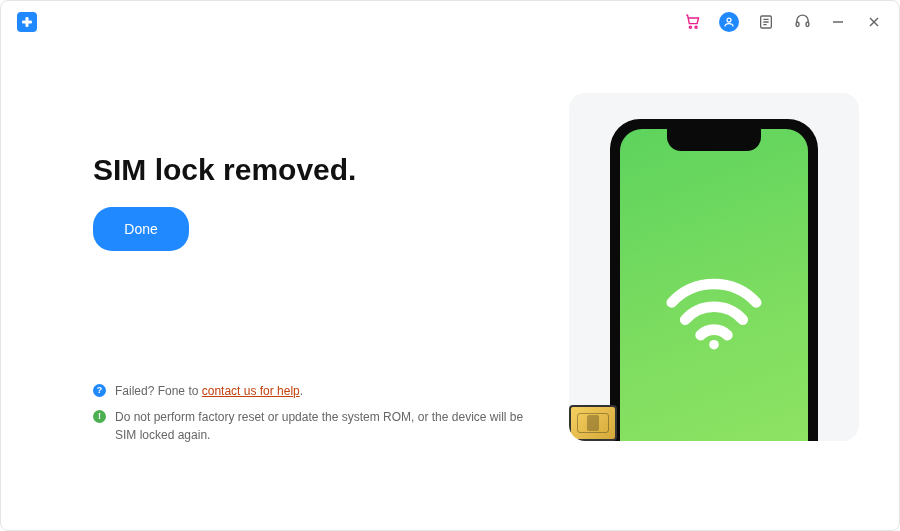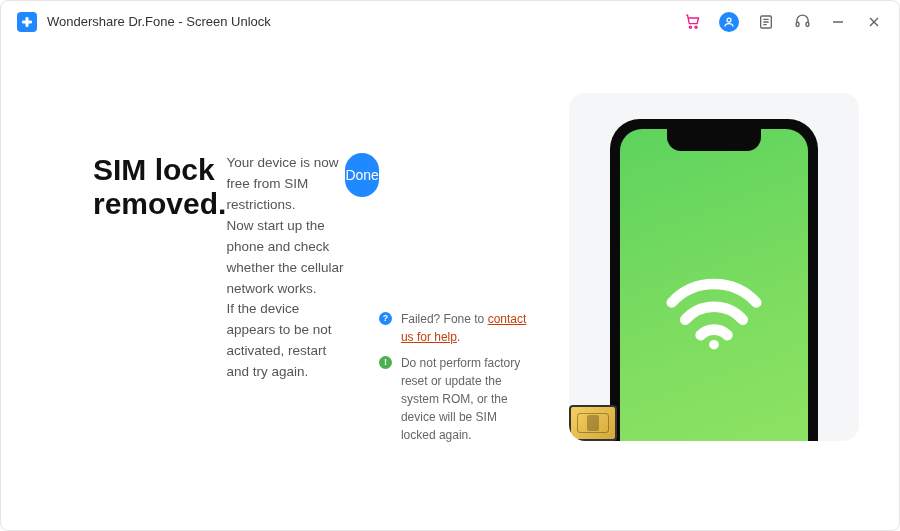--- a/index.html
+++ b/index.html
@@ -60,21 +60,21 @@
     .tb-icon.cart { color: #e91e8c; }
     .main {
       display: flex;
       padding: 50px 0 0 0;
       height: calc(100% - 42px);
     }
     .left {
       padding: 60px 40px 30px 92px;
       flex: 1;
       display: flex;
-      flex-direction: row;
+      flex-direction: column;
     }
     .heading {
       font-size: 30px;
       font-weight: 800;
       color: #111;
       margin-bottom: 20px;
     }
     .body-text {
       font-size: 13.5px;
       color: #555;
@@ -204,21 +204,20 @@
 </head>
 <body>
 
 <div class="titlebar">
   <div class="app-logo">
     <svg viewBox="0 0 12 12">
       <rect x="4.5" y="1" width="3" height="10" rx="1.2" fill="#fff"></rect>
       <rect x="1" y="4.5" width="10" height="3" rx="1.2" fill="#fff"></rect>
     </svg>
   </div>
-  <div class="app-title">Wondershare Dr.Fone - Screen Unlock</div>
   <div class="titlebar-right">
     <div class="tb-icon cart">
       <svg width="17" height="17" viewBox="0 0 24 24" fill="none" stroke="currentColor" stroke-width="2">
         <path d="M3 3h2l2.5 12h11l2-8H6"></path>
         <circle cx="9" cy="20" r="1.5"></circle>
         <circle cx="17" cy="20" r="1.5"></circle>
       </svg>
     </div>
     <div class="tb-icon account">
       <svg width="12" height="12" viewBox="0 0 24 24" fill="none" stroke="currentColor" stroke-width="2.5">
@@ -249,25 +248,20 @@
         <line x1="2" y1="2" x2="10" y2="10"></line>
         <line x1="10" y1="2" x2="2" y2="10"></line>
       </svg>
     </div>
   </div>
 </div>
 
 <div class="main">
   <div class="left">
     <h1 class="heading">SIM lock removed.</h1>
-    <div class="body-text">
-      <div>Your device is now free from SIM restrictions.</div>
-      <div>Now start up the phone and check whether the cellular network works.</div>
-      <div>If the device appears to be not activated, restart and try again.</div>
-    </div>
     <button class="done-btn">Done</button>
 
     <div class="notes">
       <div class="note">
         <div class="note-icon help">?</div>
         <div>
           <span>Failed? Fone to </span><a href="#">contact us for help</a><span>.</span>
         </div>
       </div>
       <div class="note">

